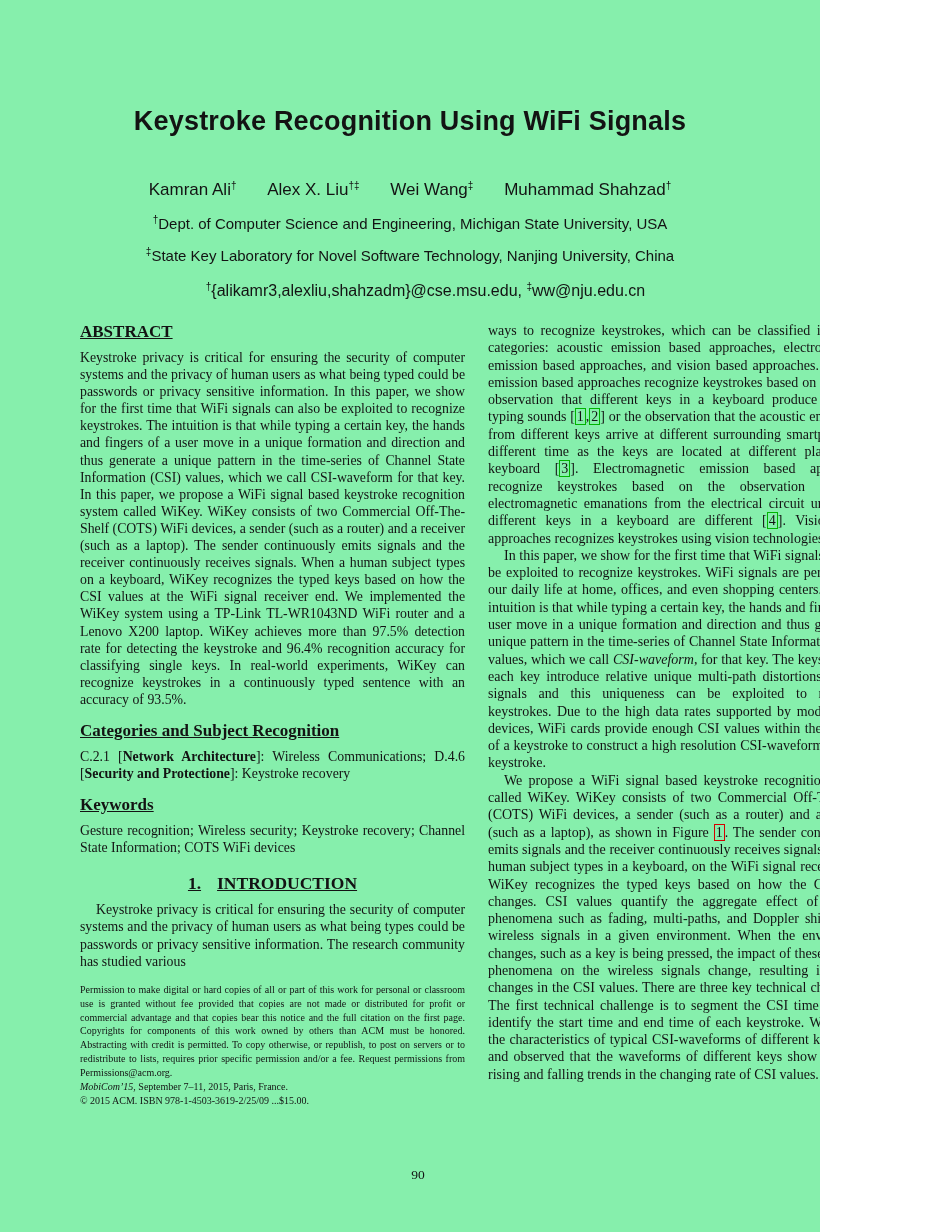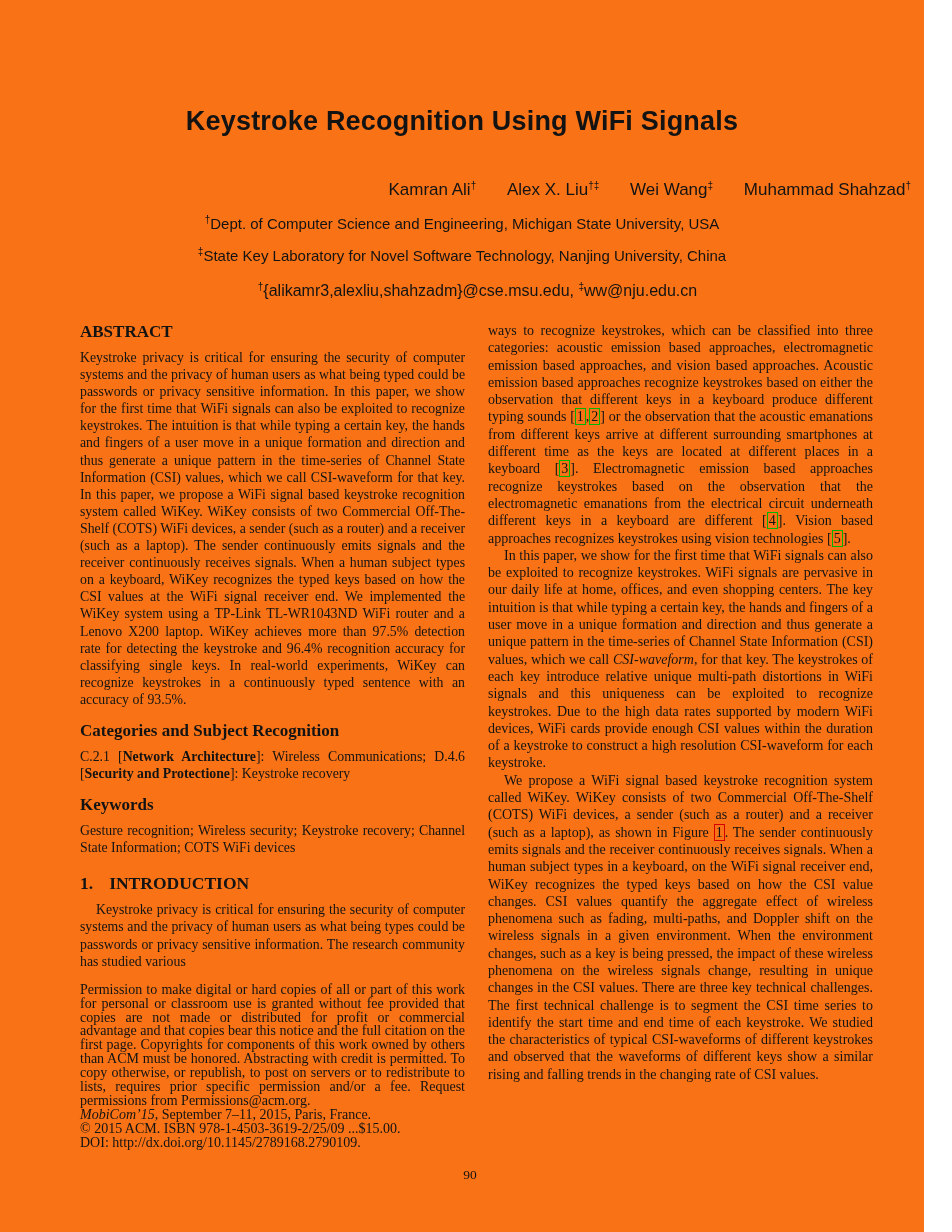--- a/index.html
+++ b/index.html
@@ -1,57 +1,57 @@
 <!DOCTYPE html>
 <html lang="en"><head>
 <meta charset="utf-8">
 <style>
   html,body{margin:0;padding:0;background:#ffffff;}
   .page{
     position:relative;
-    width:924px;height:1232px;
-    background:#f97316;
+    width:820px;height:1232px;
+    background:#86efac;
     font-family:"Liberation Serif",serif;
     color:#131313;
     overflow:hidden;
   }
   
   .title{
     position:absolute;top:106px;left:0;width:100%;
     text-align:center;
     font-family:"Liberation Sans",sans-serif;
     font-weight:bold;font-size:27px;letter-spacing:0.2px;
   }
   .authors{
     position:absolute;top:180px;left:0;width:100%;
-    text-align:right;
+    text-align:center;
     font-family:"Liberation Sans",sans-serif;
     font-size:17px;
   }
   .author{display:inline-block;margin:0 13px;white-space:nowrap;}
   sup.dg{font-size:10px;vertical-align:6px;}
   .affils{
     position:absolute;top:206px;left:0;width:100%;
     text-align:center;
     font-family:"Liberation Sans",sans-serif;
     font-size:15px;line-height:28px;
   }
   .emails{
     font-size:16px;margin-top:3px;margin-left:31px;
   }
   
   .col{position:absolute;top:322px;width:385px;}
   .col-left{left:80px;}
   .col-right{left:488px;}
   h2.sec{
-    font-size:17px;font-weight:bold;margin:0 0 7px 0;line-height:20px;
+    font-size:17px;font-weight:bold;margin:0 0 7px 0;line-height:20px;text-decoration:underline;
   }
   h2.sub{margin-top:13px;}
   h2.num{
-    font-size:17.5px;margin-top:17px;margin-bottom:8px;
+    font-size:17.5px;margin-top:17px;margin-bottom:8px;text-align:center;
   }
   h2.num .secno{margin-right:16px;}
   p.body{
     margin:0;font-size:13.8px;line-height:17.1px;
     text-align:justify;
   }
   .col-right p.body{font-size:14px;line-height:17.3px;}
   p.indent{text-indent:16px;}
   em.csiw{}
   
@@ -59,21 +59,21 @@
     border:1.2px solid #00b400;padding:0 1px;color:#131313;
     cursor:pointer;
   }
   .figref{
     border:1.2px solid #d40000;padding:0 1px;color:#131313;
     cursor:pointer;
   }
   
   .footnote{
     margin-top:13px;
-    font-size:14px;line-height:13.9px;text-align:justify;
+    font-size:10px;line-height:13.9px;text-align:justify;
   }
   .footnote p{margin:0;}
   .venue-it{font-style:italic;}
   
   .pageno{
     position:absolute;top:1167px;left:8px;width:100%;
     text-align:center;font-size:13.5px;
   }
 </style>
 </head>
@@ -107,21 +107,20 @@
     <h2 class="sec sub">Keywords</h2>
     <p class="body">Gesture recognition; Wireless security; Keystroke recovery; Channel State Information; COTS WiFi devices</p>
 
     <h2 class="sec num"><span class="secno">1.</span><span>INTRODUCTION</span></h2>
     <p class="body indent">Keystroke privacy is critical for ensuring the security of computer systems and the privacy of human users as what being types could be passwords or privacy sensitive information. The research community has studied various</p>
 
     <div class="footnote">
       <p>Permission to make digital or hard copies of all or part of this work for personal or classroom use is granted without fee provided that copies are not made or distributed for profit or commercial advantage and that copies bear this notice and the full citation on the first page. Copyrights for components of this work owned by others than ACM must be honored. Abstracting with credit is permitted. To copy otherwise, or republish, to post on servers or to redistribute to lists, requires prior specific permission and/or a fee. Request permissions from Permissions@acm.org.</p>
       <p><span class="venue-it">MobiCom’15,</span><span> September 7–11, 2015, Paris, France.</span></p>
       <p>© 2015 ACM. ISBN 978-1-4503-3619-2/25/09 ...$15.00.</p>
-      <p>DOI: http://dx.doi.org/10.1145/2789168.2790109.</p>
     </div>
   </div>
 
   <div class="col col-right">
     <p class="body"><span>ways to recognize keystrokes, which can be classified into three categories: acoustic emission based approaches, electromagnetic emission based approaches, and vision based approaches. Acoustic emission based approaches recognize keystrokes based on either the observation that different keys in a keyboard produce different typing sounds [</span><span class="cite">1</span><span>,</span><span class="cite">2</span><span>] or the observation that the acoustic emanations from different keys arrive at different surrounding smartphones at different time as the keys are located at different places in a keyboard [</span><span class="cite">3</span><span>]. Electromagnetic emission based approaches recognize keystrokes based on the observation that the electromagnetic emanations from the electrical circuit underneath different keys in a keyboard are different [</span><span class="cite">4</span><span>]. Vision based approaches recognizes keystrokes using vision technologies [</span><span class="cite">5</span><span>].</span></p>
 
     <p class="body indent"><span>In this paper, we show for the first time that WiFi signals can also be exploited to recognize keystrokes. WiFi signals are pervasive in our daily life at home, offices, and even shopping centers. The key intuition is that while typing a certain key, the hands and fingers of a user move in a unique formation and direction and thus generate a unique pattern in the time-series of Channel State Information (CSI) values, which we call </span><em class="csiw">CSI-waveform</em><span>, for that key. The keystrokes of each key introduce relative unique multi-path distortions in WiFi signals and this uniqueness can be exploited to recognize keystrokes. Due to the high data rates supported by modern WiFi devices, WiFi cards provide enough CSI values within the duration of a keystroke to construct a high resolution CSI-waveform for each keystroke.</span></p>
 
     <p class="body indent"><span>We propose a WiFi signal based keystroke recognition system called WiKey. WiKey consists of two Commercial Off-The-Shelf (COTS) WiFi devices, a sender (such as a router) and a receiver (such as a laptop), as shown in Figure </span><span class="figref">1</span><span>. The sender continuously emits signals and the receiver continuously receives signals. When a human subject types in a keyboard, on the WiFi signal receiver end, WiKey recognizes the typed keys based on how the CSI value changes. CSI values quantify the aggregate effect of wireless phenomena such as fading, multi-paths, and Doppler shift on the wireless signals in a given environment. When the environment changes, such as a key is being pressed, the impact of these wireless phenomena on the wireless signals change, resulting in unique changes in the CSI values. There are three key technical challenges. The first technical challenge is to segment the CSI time series to identify the start time and end time of each keystroke. We studied the characteristics of typical CSI-waveforms of different keystrokes and observed that the waveforms of different keys show a similar rising and falling trends in the changing rate of CSI values.</span></p>
   </div>

